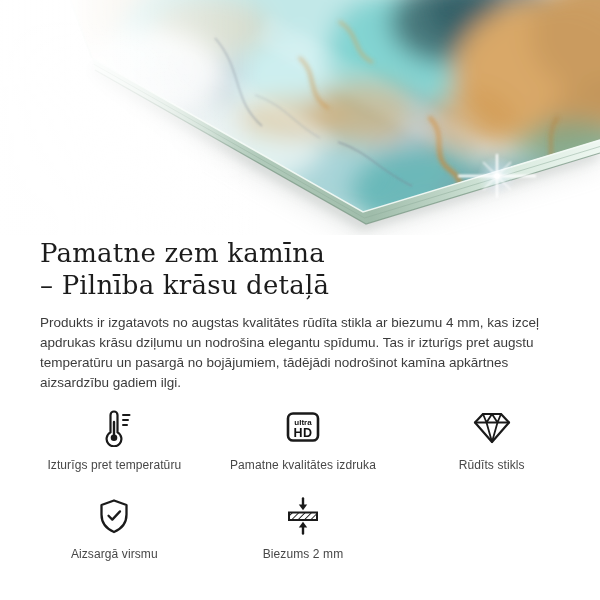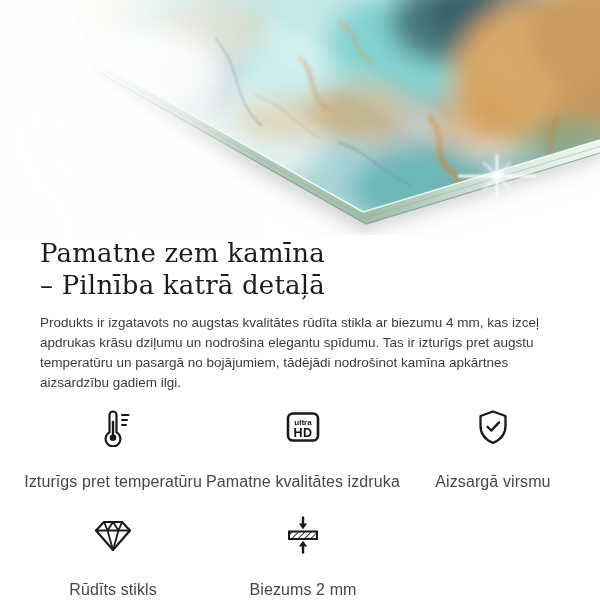--- a/index.html
+++ b/index.html
@@ -20,21 +20,21 @@
   .desc{
     margin:12px 0 0 0;font-size:13.5px;line-height:20px;
     color:#3c3c3c;max-width:535px;
   }
   .features{
     width:566px;margin:12px 0 0 -20px;
     display:grid;grid-template-columns:repeat(3,1fr);row-gap:22px;
   }
   .feature{display:flex;flex-direction:column;align-items:center}
   .ficon{height:44px;display:flex;align-items:center;justify-content:flex-end}
-  .flabel{margin-top:24px;font-size:16px;color:#474747;letter-spacing:.1px;white-space:nowrap}
+  .flabel{margin-top:9px;font-size:12px;color:#474747;letter-spacing:.1px;white-space:nowrap}
   .ic{stroke:#1a1a1a;fill:none;stroke-linecap:round;stroke-linejoin:round}
 </style>
 </head>
 <body>
 
 <div class="hero">
   <svg width="600" height="235" viewBox="0 0 600 235">
     <defs>
       <clipPath id="panel">
         <path d="M48,-60 L92,58 L363,212 L648,125 L648,-60 Z"></path>
@@ -142,21 +142,21 @@
         <path d="M511,162 L483,190" stroke-width="1.3" opacity="0.85"></path>
       </g>
       <circle cx="497" cy="176" r="2.6" fill="#ffffff"></circle>
     </g>
   </svg>
 </div>
 
 <div class="content">
   <h1 class="title">
     <span>Pamatne zem kamīna</span>
-    <span>– Pilnība katrā detaļā</span>
+    <span>– Pilnība krāsu detaļā</span>
   </h1>
 
   <p class="desc">Produkts ir izgatavots no augstas kvalitātes rūdīta stikla ar biezumu 4 mm, kas izceļ apdrukas krāsu dziļumu un nodrošina elegantu spīdumu. Tas ir izturīgs pret augstu temperatūru un pasargā no bojājumiem, tādējādi nodrošinot kamīna apkārtnes aizsardzību gadiem ilgi.</p>
 
   <div class="features">
 
     <div class="feature">
       <div class="ficon">
         <svg width="40" height="40" viewBox="0 0 40 40">
           <path class="ic" d="M23.5 25.4 V8 a3.5 3.5 0 0 0 -7 0 v17.4 a7.4 7.4 0 1 0 7 0 Z" stroke-width="2.2"></path>
@@ -176,38 +176,38 @@
           <rect class="ic" x="5" y="6.5" width="30" height="27" rx="5" stroke-width="2.6"></rect>
           <text x="20" y="17.5" text-anchor="middle" font-size="8" font-weight="600" fill="#111" font-family="Liberation Sans, sans-serif">ultra</text>
           <text x="20" y="29.5" text-anchor="middle" font-size="12.5" font-weight="800" fill="#111" font-family="Liberation Sans, sans-serif" letter-spacing="0.5">HD</text>
         </svg>
       </div>
       <div class="flabel">Pamatne kvalitātes izdruka</div>
     </div>
 
     <div class="feature">
       <div class="ficon">
-        <svg width="40" height="40" viewBox="0 0 40 40">
-          <path class="ic" d="M20 4.5 L32.5 9 V18.5 C32.5 27.5 27.6 32.8 20 36 C12.4 32.8 7.5 27.5 7.5 18.5 V9 Z" stroke-width="2.3"></path>
-          <path class="ic" d="M14.5 19.8 L18.3 23.6 L26 15.4" stroke-width="2.3"></path>
-        </svg>
-      </div>
-      <div class="flabel">Aizsargā virsmu</div>
-    </div>
-
-    <div class="feature">
-      <div class="ficon">
         <svg width="44" height="40" viewBox="0 0 44 40">
           <path class="ic" d="M13 7 H31 L39 15.5 L22 35 L5 15.5 Z" stroke-width="2.2"></path>
           <path class="ic" d="M5 15.5 H39" stroke-width="1.8"></path>
           <path class="ic" d="M13 7 L16.5 15.5 L22 7 L27.5 15.5 L31 7" stroke-width="1.8"></path>
           <path class="ic" d="M16.5 15.5 L22 35 L27.5 15.5" stroke-width="1.8"></path>
         </svg>
       </div>
       <div class="flabel">Rūdīts stikls</div>
+    </div>
+
+    <div class="feature">
+      <div class="ficon">
+        <svg width="40" height="40" viewBox="0 0 40 40">
+          <path class="ic" d="M20 4.5 L32.5 9 V18.5 C32.5 27.5 27.6 32.8 20 36 C12.4 32.8 7.5 27.5 7.5 18.5 V9 Z" stroke-width="2.3"></path>
+          <path class="ic" d="M14.5 19.8 L18.3 23.6 L26 15.4" stroke-width="2.3"></path>
+        </svg>
+      </div>
+      <div class="flabel">Aizsargā virsmu</div>
     </div>
 
 
     <div class="feature">
       <div class="ficon">
         <svg width="40" height="40" viewBox="0 0 40 40">
           <defs>
             <pattern id="hatchP" width="4.5" height="4.5" patternUnits="userSpaceOnUse" patternTransform="rotate(45)">
               <line x1="0" y1="0" x2="0" y2="4.5" stroke="#1a1a1a" stroke-width="1.8"></line>
             </pattern>

